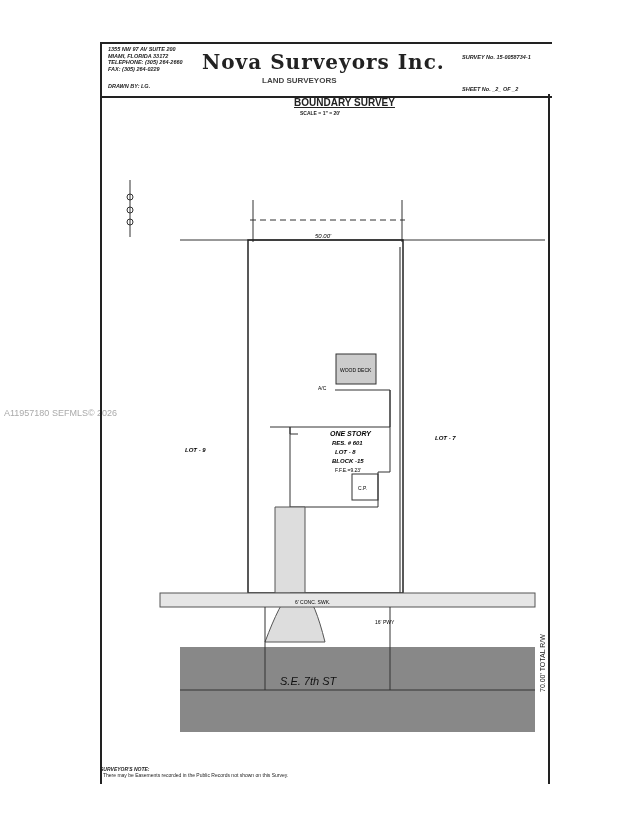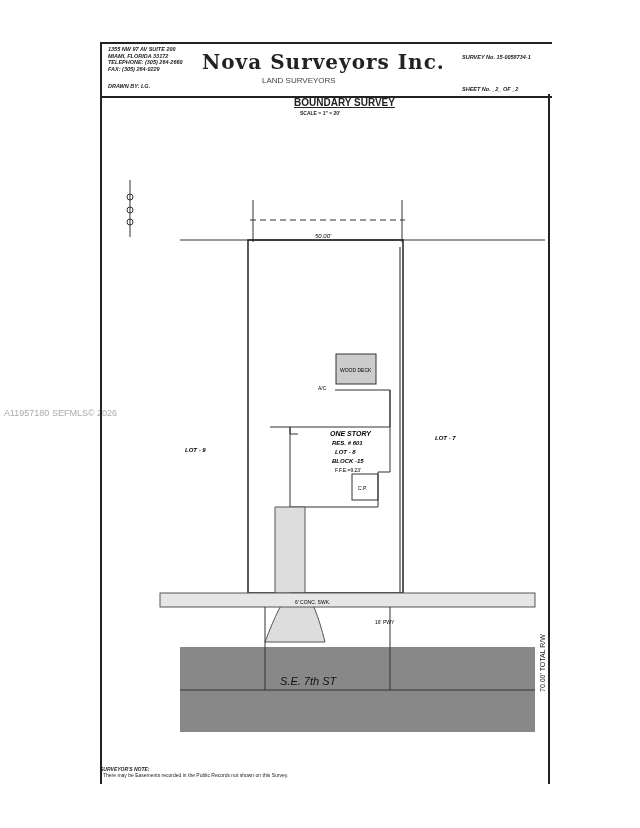--- a/index.html
+++ b/index.html
@@ -2,21 +2,21 @@
 <html><head>
 <meta charset="utf-8">
 <style>
   html,body{margin:0;padding:0;background:#fff;}
   body{width:640px;height:828px;position:relative;overflow:hidden;font-family:"Liberation Sans",sans-serif;color:#222;}
   .sheet{position:absolute;left:100px;top:42px;width:454px;height:745px;}
   .hdr{position:absolute;left:0;top:0;width:450px;height:52px;border-top:2px solid #222;border-bottom:2px solid #222;border-left:2px solid #222;}
   .addr{position:absolute;left:6px;top:2px;font-size:5.5px;font-weight:bold;font-style:italic;line-height:6.5px;}
   .drawn{position:absolute;left:6px;top:39px;font-size:5.5px;font-weight:bold;font-style:italic;}
   .company{position:absolute;left:100px;top:6px;font-family:"DejaVu Serif",serif;font-size:20px;font-weight:bold;letter-spacing:1px;}
-  .sub{position:absolute;left:160px;top:32px;font-size:8px;font-weight:normal;color:#444;}
+  .sub{position:absolute;left:160px;top:32px;font-size:8px;font-weight:bold;color:#444;}
   .svno{position:absolute;left:360px;top:10px;font-size:5.5px;font-weight:bold;font-style:italic;}
   .sheetno{position:absolute;left:360px;top:42px;font-size:5.5px;font-weight:bold;font-style:italic;}
   .title{position:absolute;left:170px;top:55px;font-size:10px;font-weight:bold;text-decoration:underline;padding-left:24px;}
   .scale{position:absolute;left:200px;top:68px;font-size:5px;font-weight:bold;}
   .leftbar{position:absolute;left:0;top:52px;width:2px;height:690px;background:#222;}
   .rightbar{position:absolute;left:448px;top:52px;width:2px;height:690px;background:#222;}
   svg text{font-family:"Liberation Sans",sans-serif;}
   .notes{position:absolute;left:0;top:724px;font-size:5px;}
   .notes .h{font-weight:bold;font-style:italic;}
   .wm{position:absolute;left:4px;top:408px;font-size:9px;color:#aaa;}

